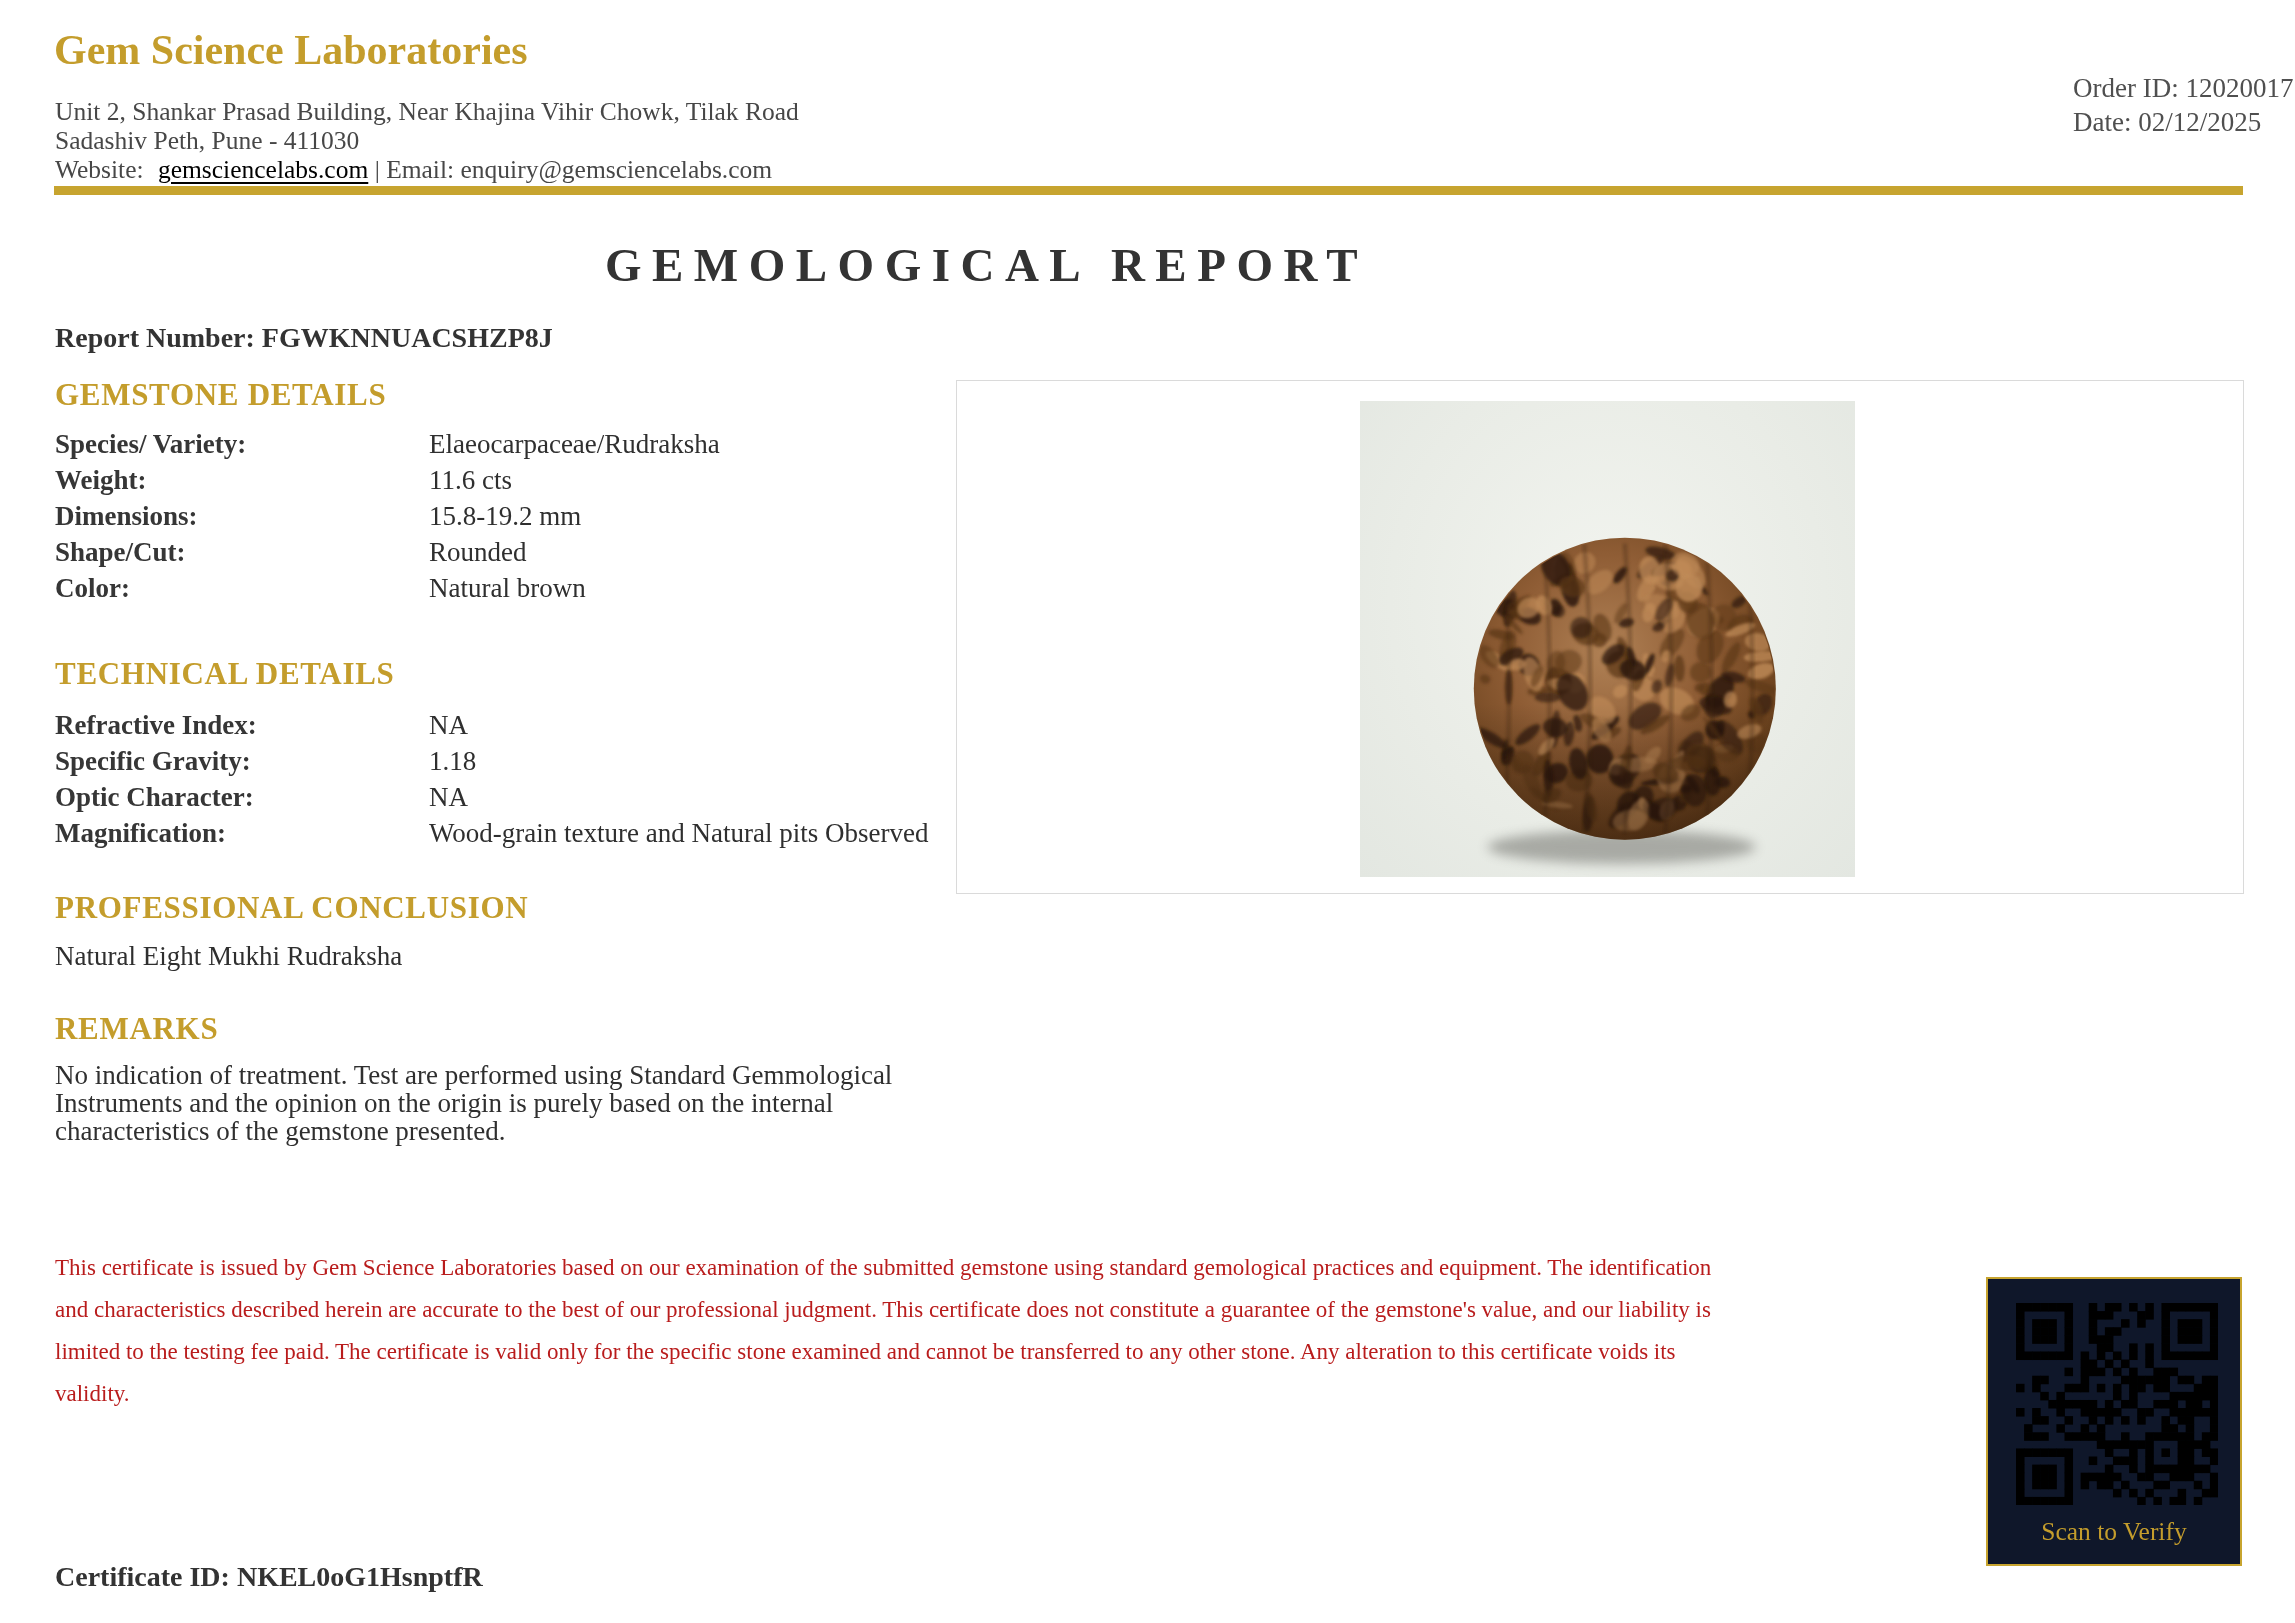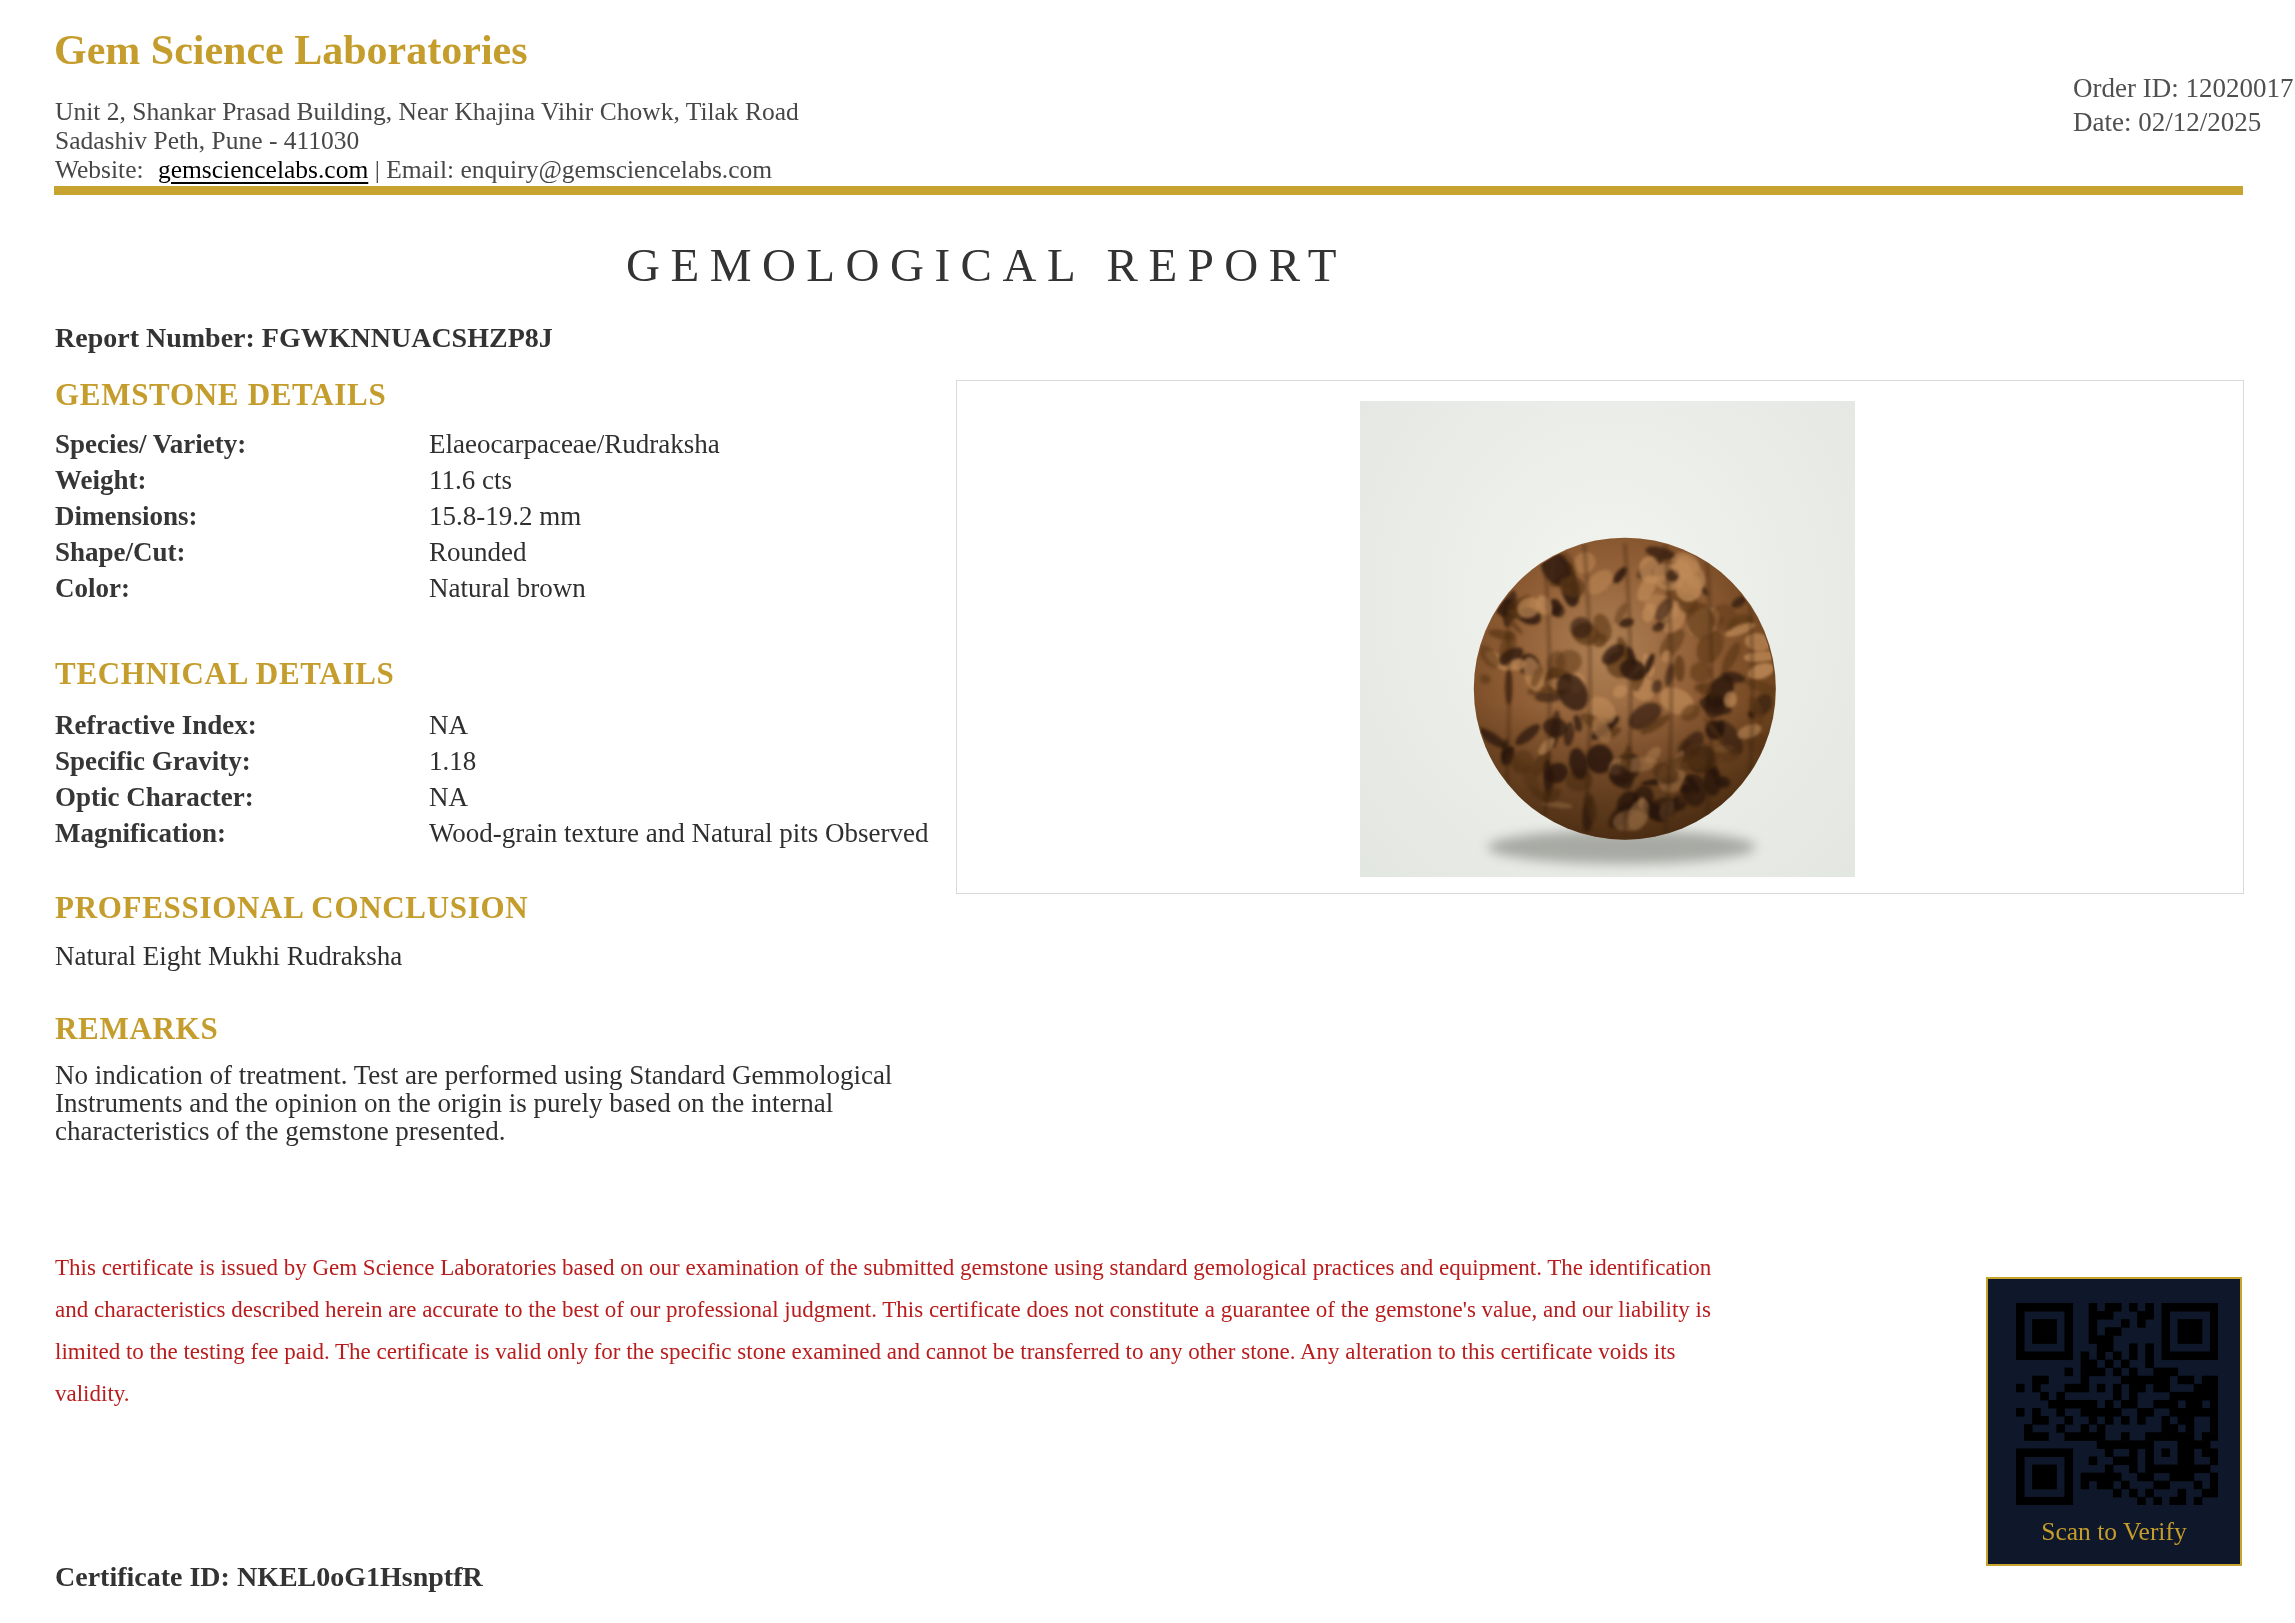--- a/index.html
+++ b/index.html
@@ -10,21 +10,21 @@
   .company-name{position:absolute;left:54px;top:26px;font-size:42px;font-weight:bold;color:#c49d2c;}
   .addr1{position:absolute;left:55px;top:97px;font-size:25.5px;color:#474747;}
   .addr2{position:absolute;left:55px;top:126px;font-size:25.5px;color:#474747;text-align:right;}
   .webline{position:absolute;left:55px;top:155px;font-size:25.5px;color:#474747;}
   .weblink{color:#000000;text-decoration:underline;text-underline-offset:3.9px;cursor:pointer;margin-left:8px;}
   .order-block{position:absolute;left:2042px;top:71px;font-size:27px;color:#4f4f4f;line-height:34px;margin-left:31px;}
   .gold-bar{position:absolute;left:54px;top:186px;width:2189px;height:8.5px;background:#c7a42f;}
 
   
   .report-title{position:absolute;left:0;top:238px;width:1973px;text-align:center;
-    font-size:47px;font-weight:normal;letter-spacing:10.5px;color:#333333;}
+    font-size:47px;font-weight:bold;letter-spacing:10.5px;color:#333333;}
   .report-number{position:absolute;left:55px;top:322px;font-size:28px;font-weight:bold;color:#333333;}
 
   
   .sec-heading{position:absolute;left:55px;font-size:31px;font-weight:bold;color:#c49d2c;letter-spacing:0.7px;}
   .h-gem{top:377px;}
   .h-tech{top:656px;}
   .h-conc{top:890px;}
   .h-rem{top:1011px;}
 
   .detail-row{position:absolute;left:55px;width:903px;display:flex;font-size:27px;}

